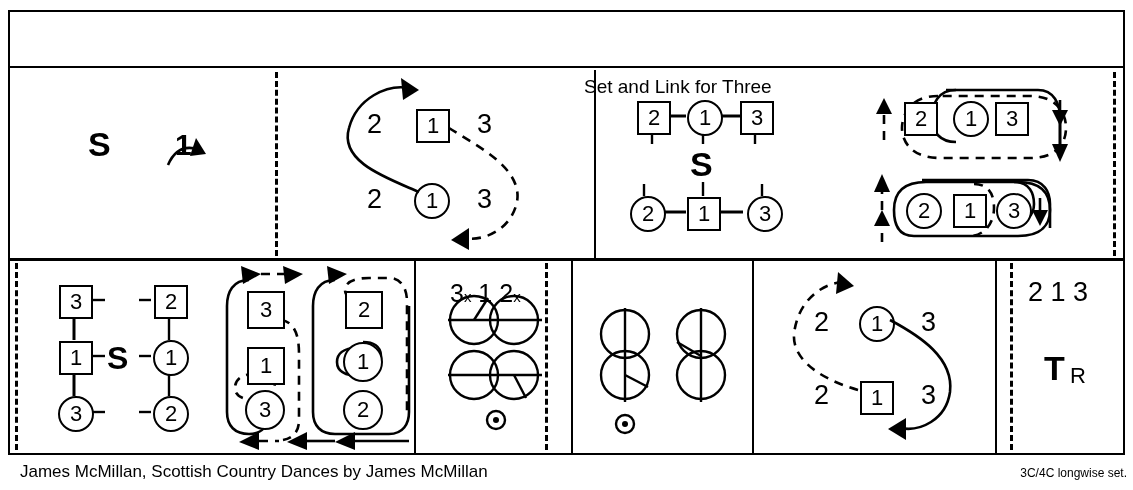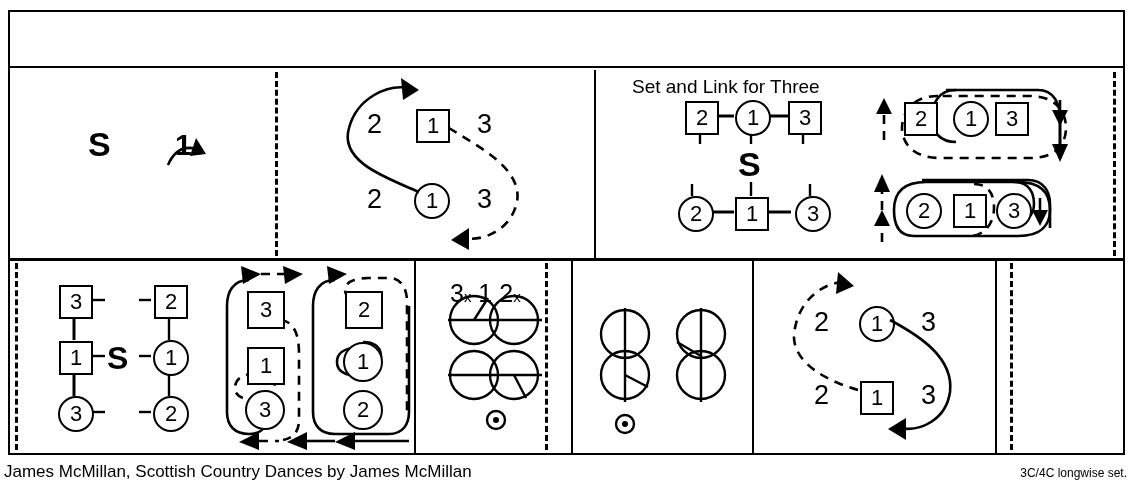--- a/index.html
+++ b/index.html
@@ -16,21 +16,21 @@
   .dance-meta{position:absolute;right:28px;top:20px;font-size:31px;font-weight:bold;}
 
   
   .vsolid{position:absolute;width:0;border-left:2px solid #000;}
   .vdash{position:absolute;width:0;border-left:3px dashed #000;}
 
   
   .cell{position:absolute;overflow:hidden;}
 
   
-  .foot-left{position:absolute;left:4px;top:462px;font-size:17px;}
+  .foot-left{position:absolute;left:20px;top:462px;font-size:17px;}
   .foot-right{position:absolute;right:6px;top:466px;font-size:12px;}
 
   
   .tok{position:absolute;display:flex;align-items:center;justify-content:center;
        font-size:22px;line-height:1;background:#fff;}
   .tok.sq{border:2.5px solid #000;width:30px;height:30px;}
   .tok.ci{border:2.5px solid #000;width:32px;height:32px;border-radius:50%;}
 
   .lbl{position:absolute;font-size:27px;line-height:1;}
   .big-s{position:absolute;font-size:32px;font-weight:bold;}
@@ -92,21 +92,21 @@
     <svg width="316" height="188">
 
       <path class="st" d="M 142 122 C 110 108 62 92 72 58 C 80 28 110 14 132 18"></path>
       <path d="M 124 8 L 142 20 L 126 30 Z" fill="#000"></path>
 
       <path class="st-d" d="M 172 58 C 200 76 246 98 240 132 C 234 160 206 172 186 168"></path>
       <path d="M 192 158 L 174 170 L 192 180 Z" fill="#000"></path>
     </svg>
   </div>
 
-  <div class="cell" style="left:612px;top:70px;width:265px;height:188px;text-decoration:underline;">
+  <div class="cell" style="left:564px;top:70px;width:265px;height:188px;text-decoration:underline;">
     <div class="cap" style="left:20px;top:6px;">Set and Link for Three</div>
 
     <svg width="265" height="188">
 
       <line class="bar" x1="103" y1="46" x2="122" y2="46"></line>
       <line class="bar" x1="156" y1="46" x2="176" y2="46"></line>
 
       <line class="barthin" x1="88" y1="62" x2="88" y2="74"></line>
       <line class="barthin" x1="139" y1="62" x2="139" y2="74"></line>
       <line class="barthin" x1="191" y1="62" x2="191" y2="74"></line>
@@ -334,17 +334,22 @@
     <svg width="239" height="190">
 
       <path class="st-d" d="M 104 128 C 76 120 38 102 40 72 C 44 38 68 22 88 20"></path>
       <path d="M 84 10 L 100 24 L 82 32 Z" fill="#000"></path>
 
       <path class="st" d="M 136 58 C 166 74 200 96 196 130 C 192 158 166 170 146 166"></path>
       <path d="M 152 156 L 134 167 L 152 178 Z" fill="#000"></path>
     </svg>
   </div>
 
+  <div class="cell" style="left:997px;top:262px;width:126px;height:190px;">
+    <div class="lbl" style="left:31px;top:17px;">2 1 3</div>
+    <div class="tr-t" style="left:47px;top:87px;">T</div>
+    <div class="tr-r" style="left:73px;top:101px;">R</div>
+  </div>
 
   <div class="foot-left">James McMillan, Scottish Country Dances by James McMillan</div>
   <div class="foot-right">3C/4C longwise set.</div>
 
 </div>
 
 </body></html>

